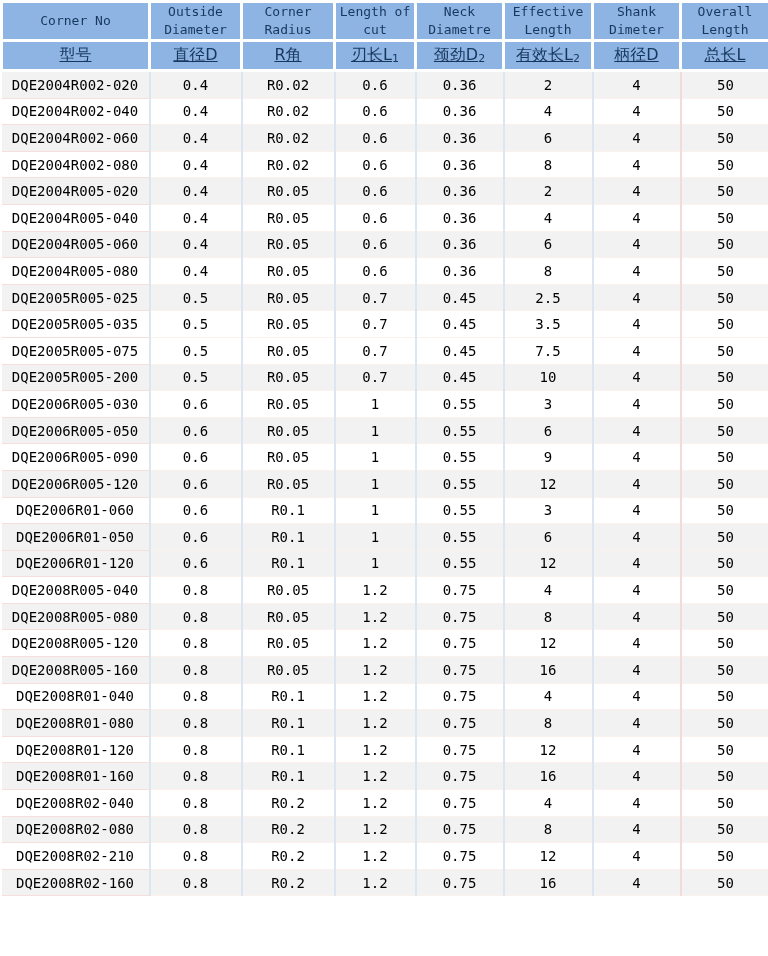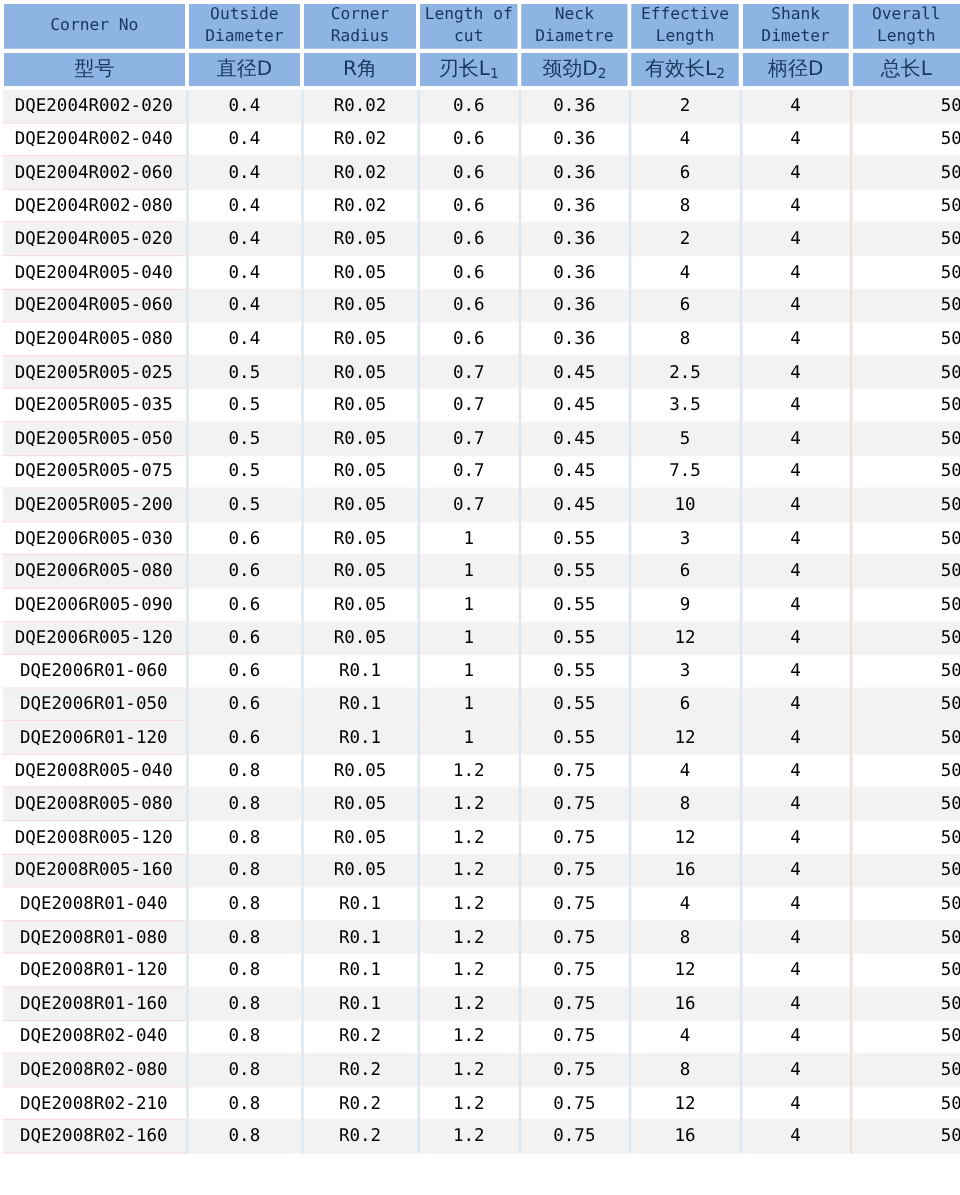--- a/index.html
+++ b/index.html
@@ -25,39 +25,40 @@
   th.h-en{
     font-family:"DejaVu Sans Mono","Liberation Mono",monospace;
     font-size:13px;
     line-height:1.35;
     height:36px;
   }
   th.h-zh{
     font-family:"DejaVu Sans","Liberation Sans",sans-serif;
     font-size:16px;
     height:27px;
+    text-decoration:underline;
   }
   th.h-zh .subscript{
     font-size:11px;
     position:relative;
     top:2px;
   }
   td{
     text-align:center;
     font-size:14px;
     color:#000000;
     height:25.6px;
     padding:0;
     border-right:2px solid #DCE6F1;
     border-bottom:1px solid #FCF1ED;
     background:#FFFFFF;
     overflow:hidden;
     white-space:nowrap;
   }
-  td:last-child{border-right:none;text-align:right;}
+  td:last-child{border-right:none;}
   td.col-6{border-right-color:#F2DCDB;}
   td.col-0{border-bottom-color:#F6DFDB;}
   tr.alt td{background:#F2F2F2;}
 </style>
 </head>
 <body>
 
 <table>
   <colgroup>
     <col style="width:148px">
@@ -185,30 +186,20 @@
       <tr>
         <td class="col-0">DQE2005R005-035</td>
         <td class="col-1">0.5</td>
         <td class="col-2">R0.05</td>
         <td class="col-3">0.7</td>
         <td class="col-4">0.45</td>
         <td class="col-5">3.5</td>
         <td class="col-6">4</td>
         <td class="col-7">50</td>
       </tr>
-      <tr class="alt">
-        <td class="col-0">DQE2005R005-050</td>
-        <td class="col-1">0.5</td>
-        <td class="col-2">R0.05</td>
-        <td class="col-3">0.7</td>
-        <td class="col-4">0.45</td>
-        <td class="col-5">5</td>
-        <td class="col-6">4</td>
-        <td class="col-7">50</td>
-      </tr>
       <tr>
         <td class="col-0">DQE2005R005-075</td>
         <td class="col-1">0.5</td>
         <td class="col-2">R0.05</td>
         <td class="col-3">0.7</td>
         <td class="col-4">0.45</td>
         <td class="col-5">7.5</td>
         <td class="col-6">4</td>
         <td class="col-7">50</td>
       </tr>
@@ -226,21 +217,21 @@
         <td class="col-0">DQE2006R005-030</td>
         <td class="col-1">0.6</td>
         <td class="col-2">R0.05</td>
         <td class="col-3">1</td>
         <td class="col-4">0.55</td>
         <td class="col-5">3</td>
         <td class="col-6">4</td>
         <td class="col-7">50</td>
       </tr>
       <tr class="alt">
-        <td class="col-0">DQE2006R005-080</td>
+        <td class="col-0">DQE2006R005-050</td>
         <td class="col-1">0.6</td>
         <td class="col-2">R0.05</td>
         <td class="col-3">1</td>
         <td class="col-4">0.55</td>
         <td class="col-5">6</td>
         <td class="col-6">4</td>
         <td class="col-7">50</td>
       </tr>
       <tr>
         <td class="col-0">DQE2006R005-090</td>

